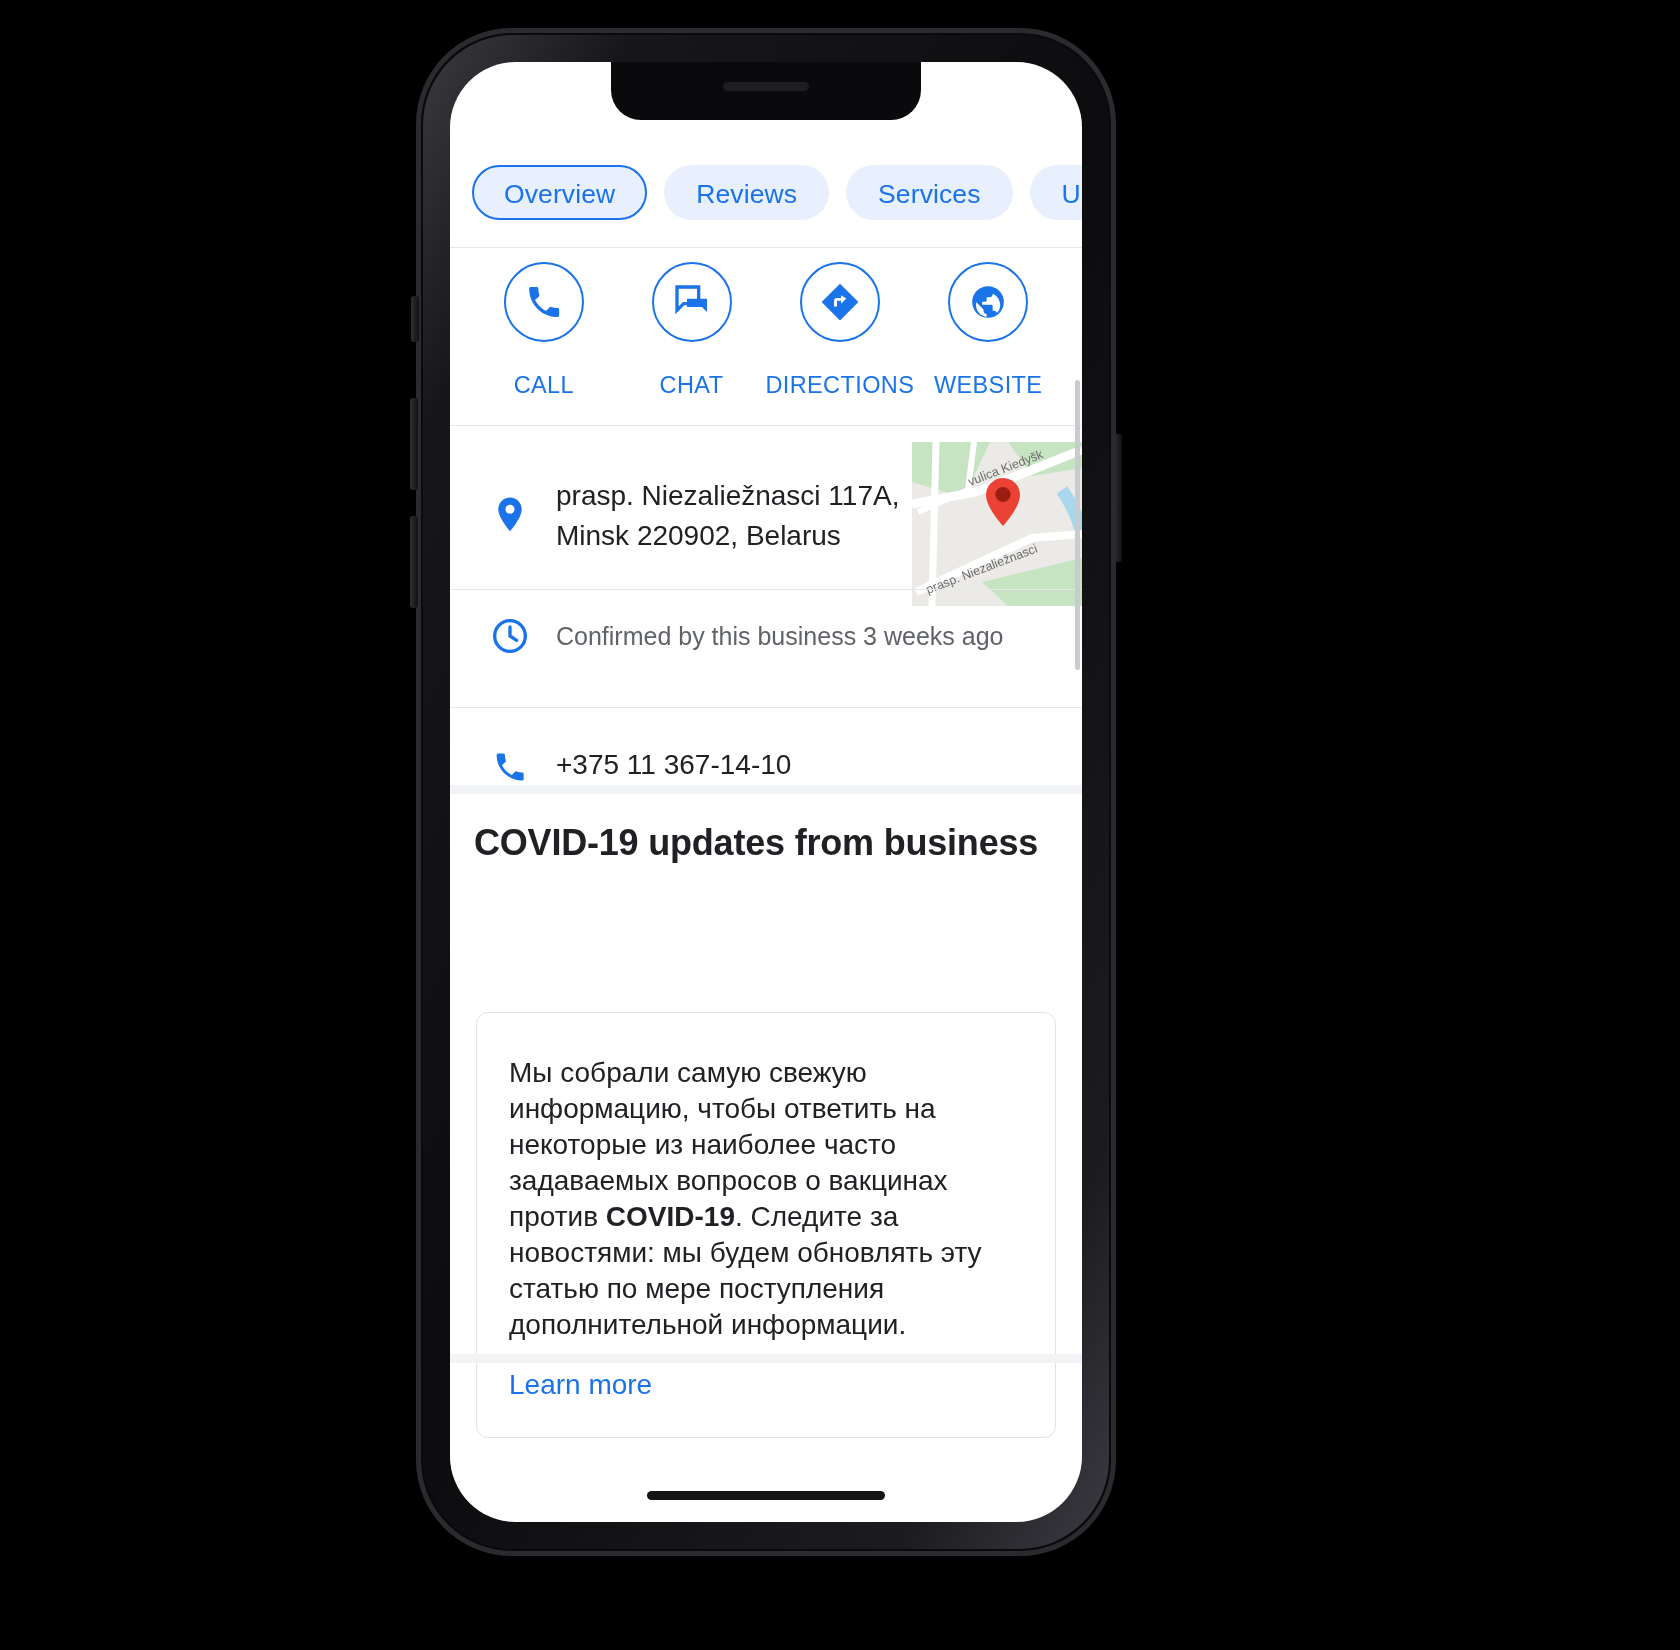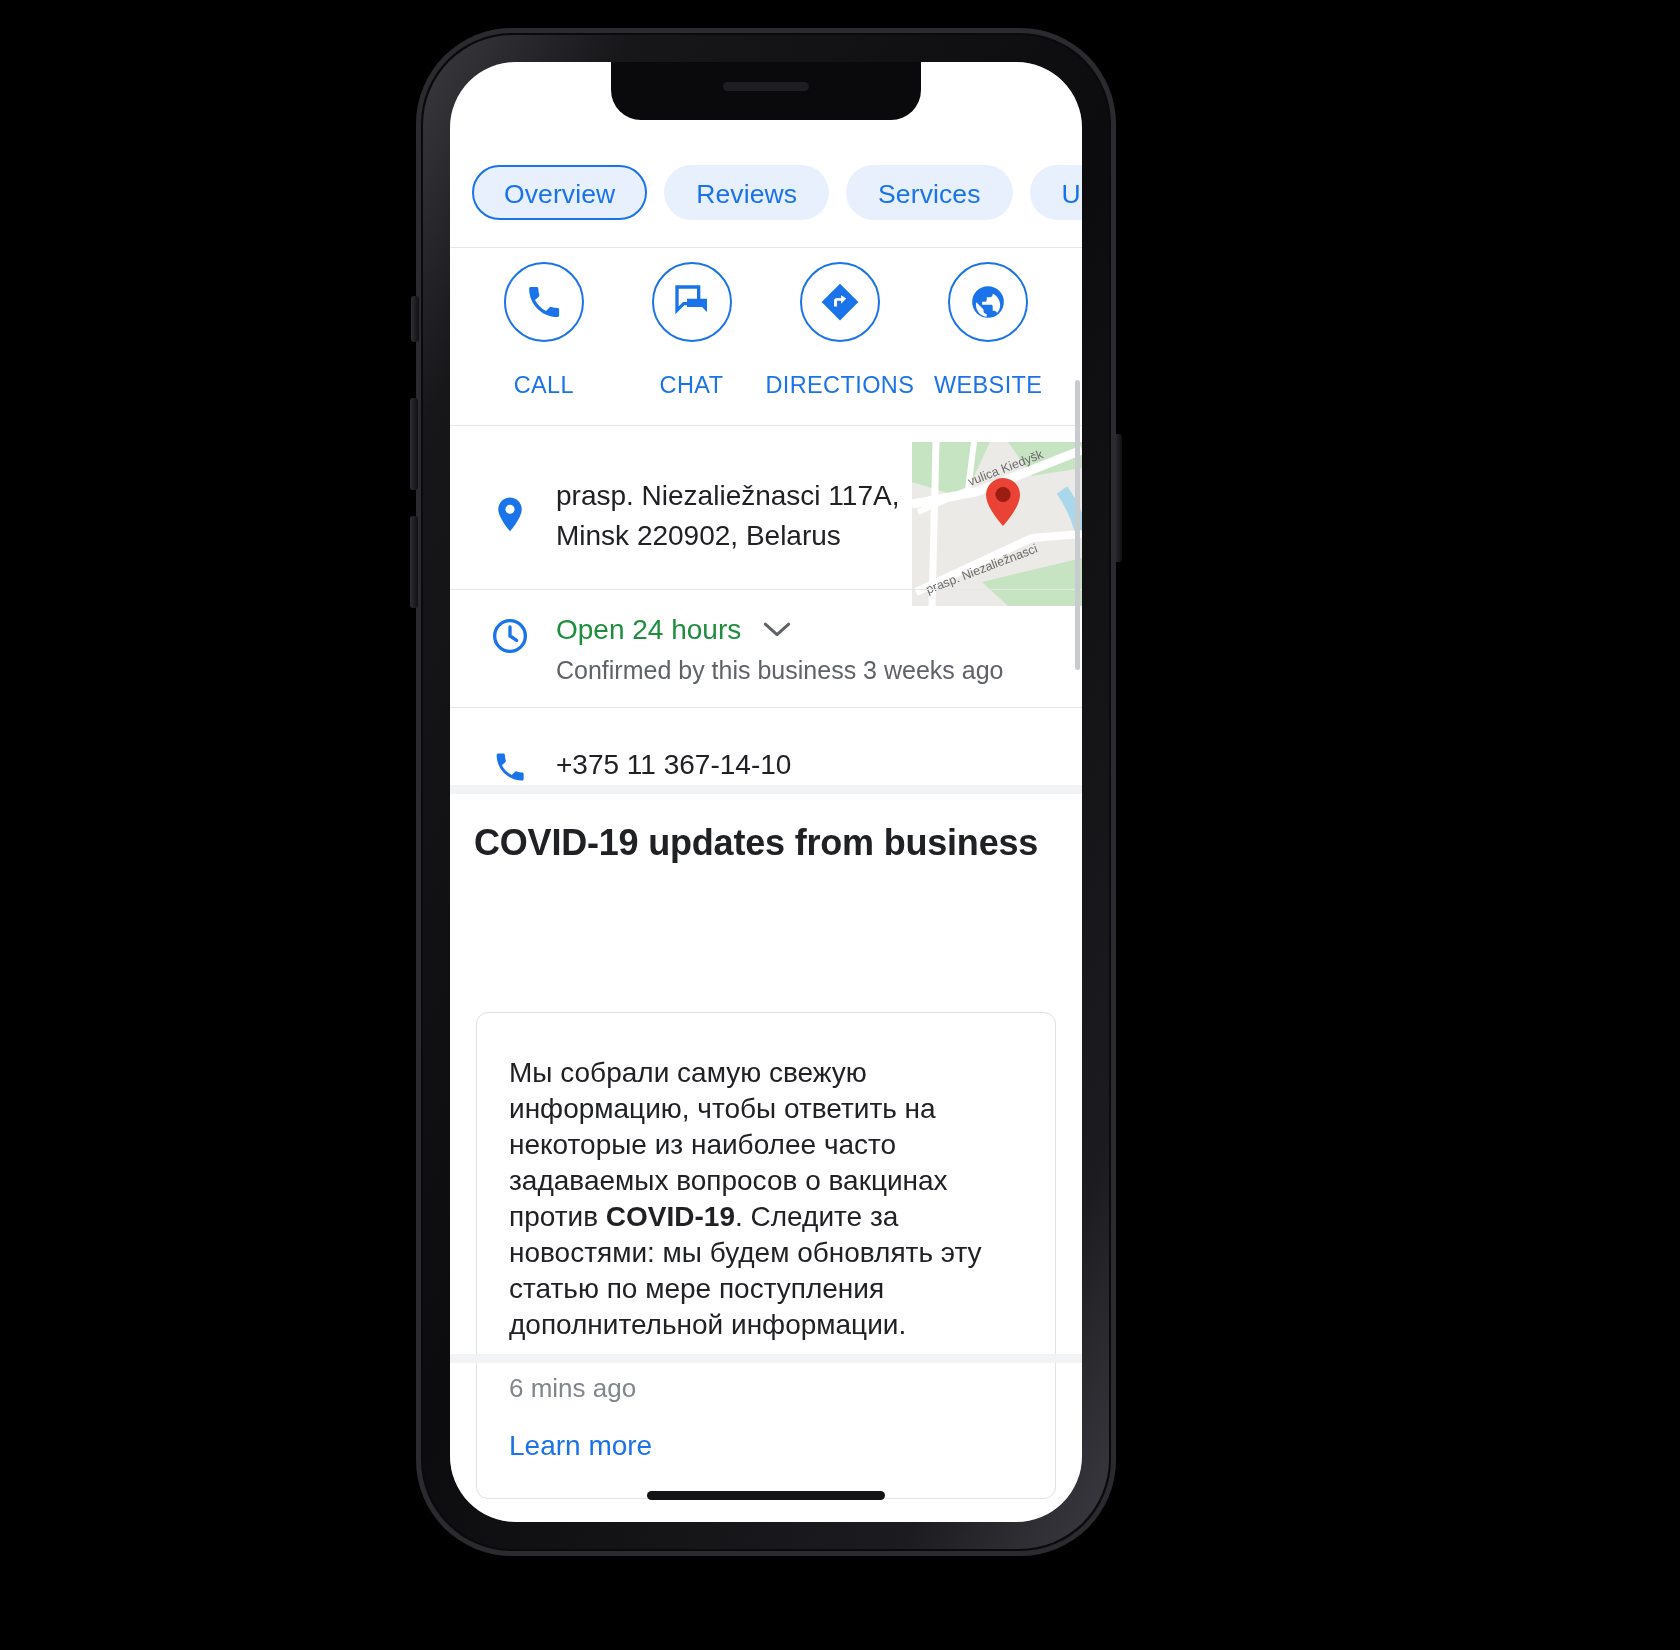--- a/index.html
+++ b/index.html
@@ -455,26 +455,20 @@
         <div class="divider d-hours"></div>
 
         <div class="row row-hours">
           <div class="ico">
             <svg width="40" height="40" viewBox="0 0 24 24">
               <circle cx="12" cy="12" r="9.2" fill="none" stroke="#1a73e8" stroke-width="2"></circle>
               <path d="M12 6.6V12l4 2.6" fill="none" stroke="#1a73e8" stroke-width="2" stroke-linecap="round"></path>
             </svg>
           </div>
           <div class="body">
-            <div class="hours-line">
-              <span class="hours-open">Open 24 hours</span>
-              <svg width="28" height="18" viewBox="0 0 24 14">
-                <path d="M2 2 L12 11 L22 2" fill="none" stroke="#5f6368" stroke-width="2.6" stroke-linecap="round" stroke-linejoin="round"></path>
-              </svg>
-            </div>
             <div class="hours-sub">Confirmed by this business 3 weeks ago</div>
           </div>
         </div>
         <div class="divider d-phone"></div>
 
         <div class="row row-phone">
           <div class="ico">
             <svg width="36" height="36" viewBox="0 0 24 24">
               <path fill="#1a73e8" d="M6.6 10.8c1.4 2.8 3.8 5.1 6.6 6.6l2.2-2.2c.3-.3.7-.4 1-.2 1.2.4 2.4.6 3.7.6.6 0 1 .4 1 1V20c0 .6-.4 1-1 1-9.4 0-17-7.6-17-17 0-.6.4-1 1-1h3.5c.6 0 1 .4 1 1 0 1.3.2 2.5.6 3.7.1.3 0 .7-.2 1l-2.4 2.1z"></path>
             </svg>
@@ -483,21 +477,20 @@
             <div class="phone-text">+375 11 367-14-10</div>
           </div>
         </div>
         <div class="thick-divider t-covid"></div>
 
         <div class="covid-title">COVID-19 updates from business</div>
 
 
         <div class="post-card">
           <div class="post-text"><span>Мы собрали самую свежую информацию, чтобы ответить на некоторые из наиболее часто задаваемых вопросов о вакцинах против </span><b>COVID-19</b><span>. Следите за новостями: мы будем обновлять эту статью по мере поступления дополнительной информации.</span></div>
-          <div class="post-time">6 mins ago</div>
           <div class="post-link">Learn more</div>
         </div>
 
         <div class="thick-divider t-bottom"></div>
 
       </div>
 
       <div class="scrollbar"></div>
       <div class="home-indicator"></div>
     </div>

